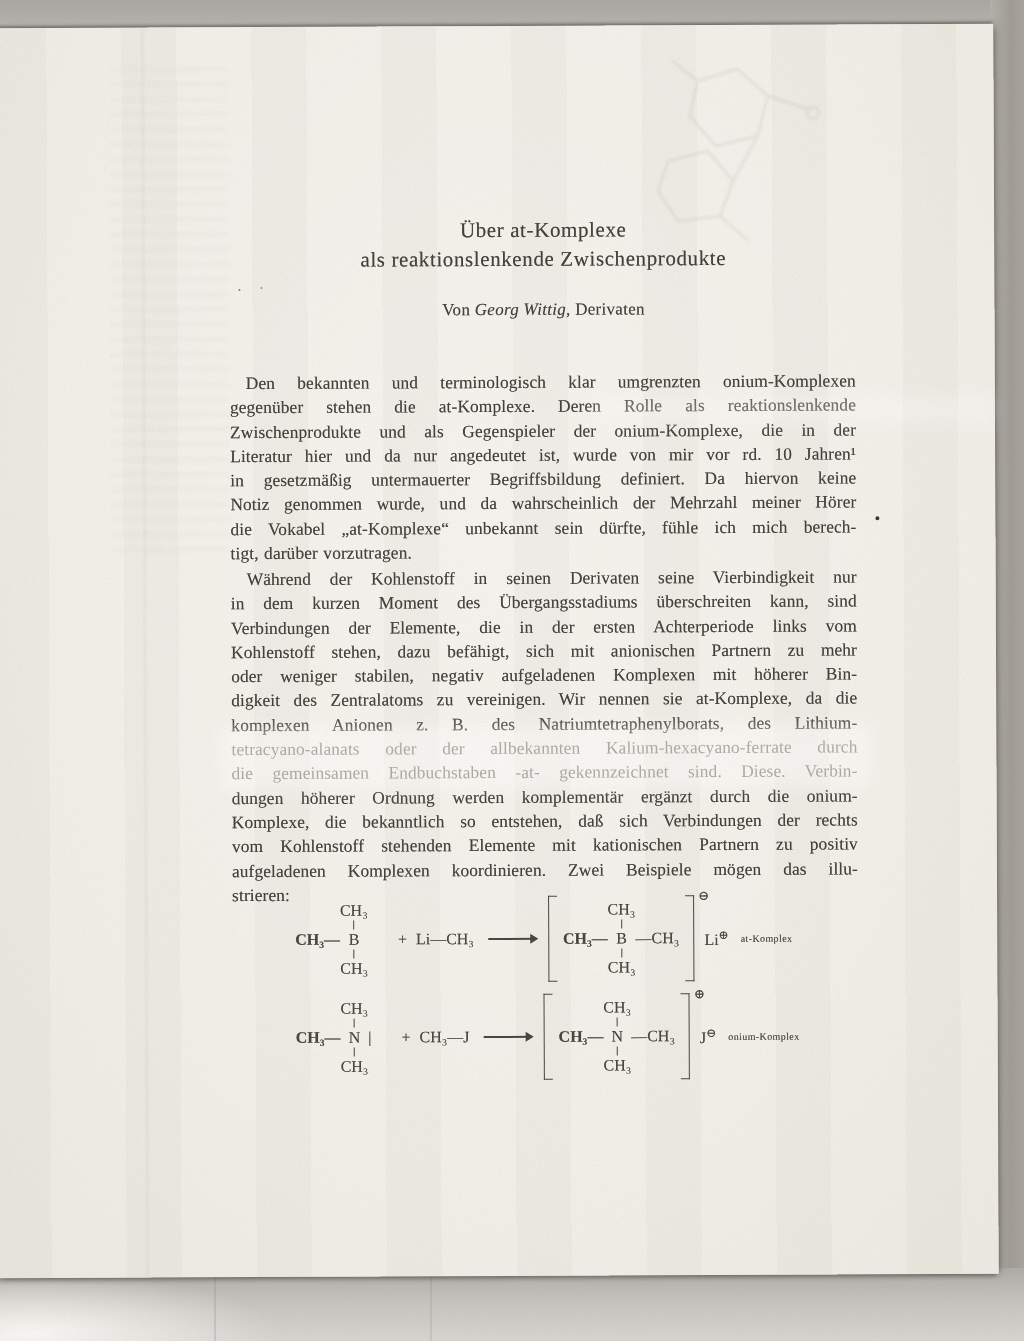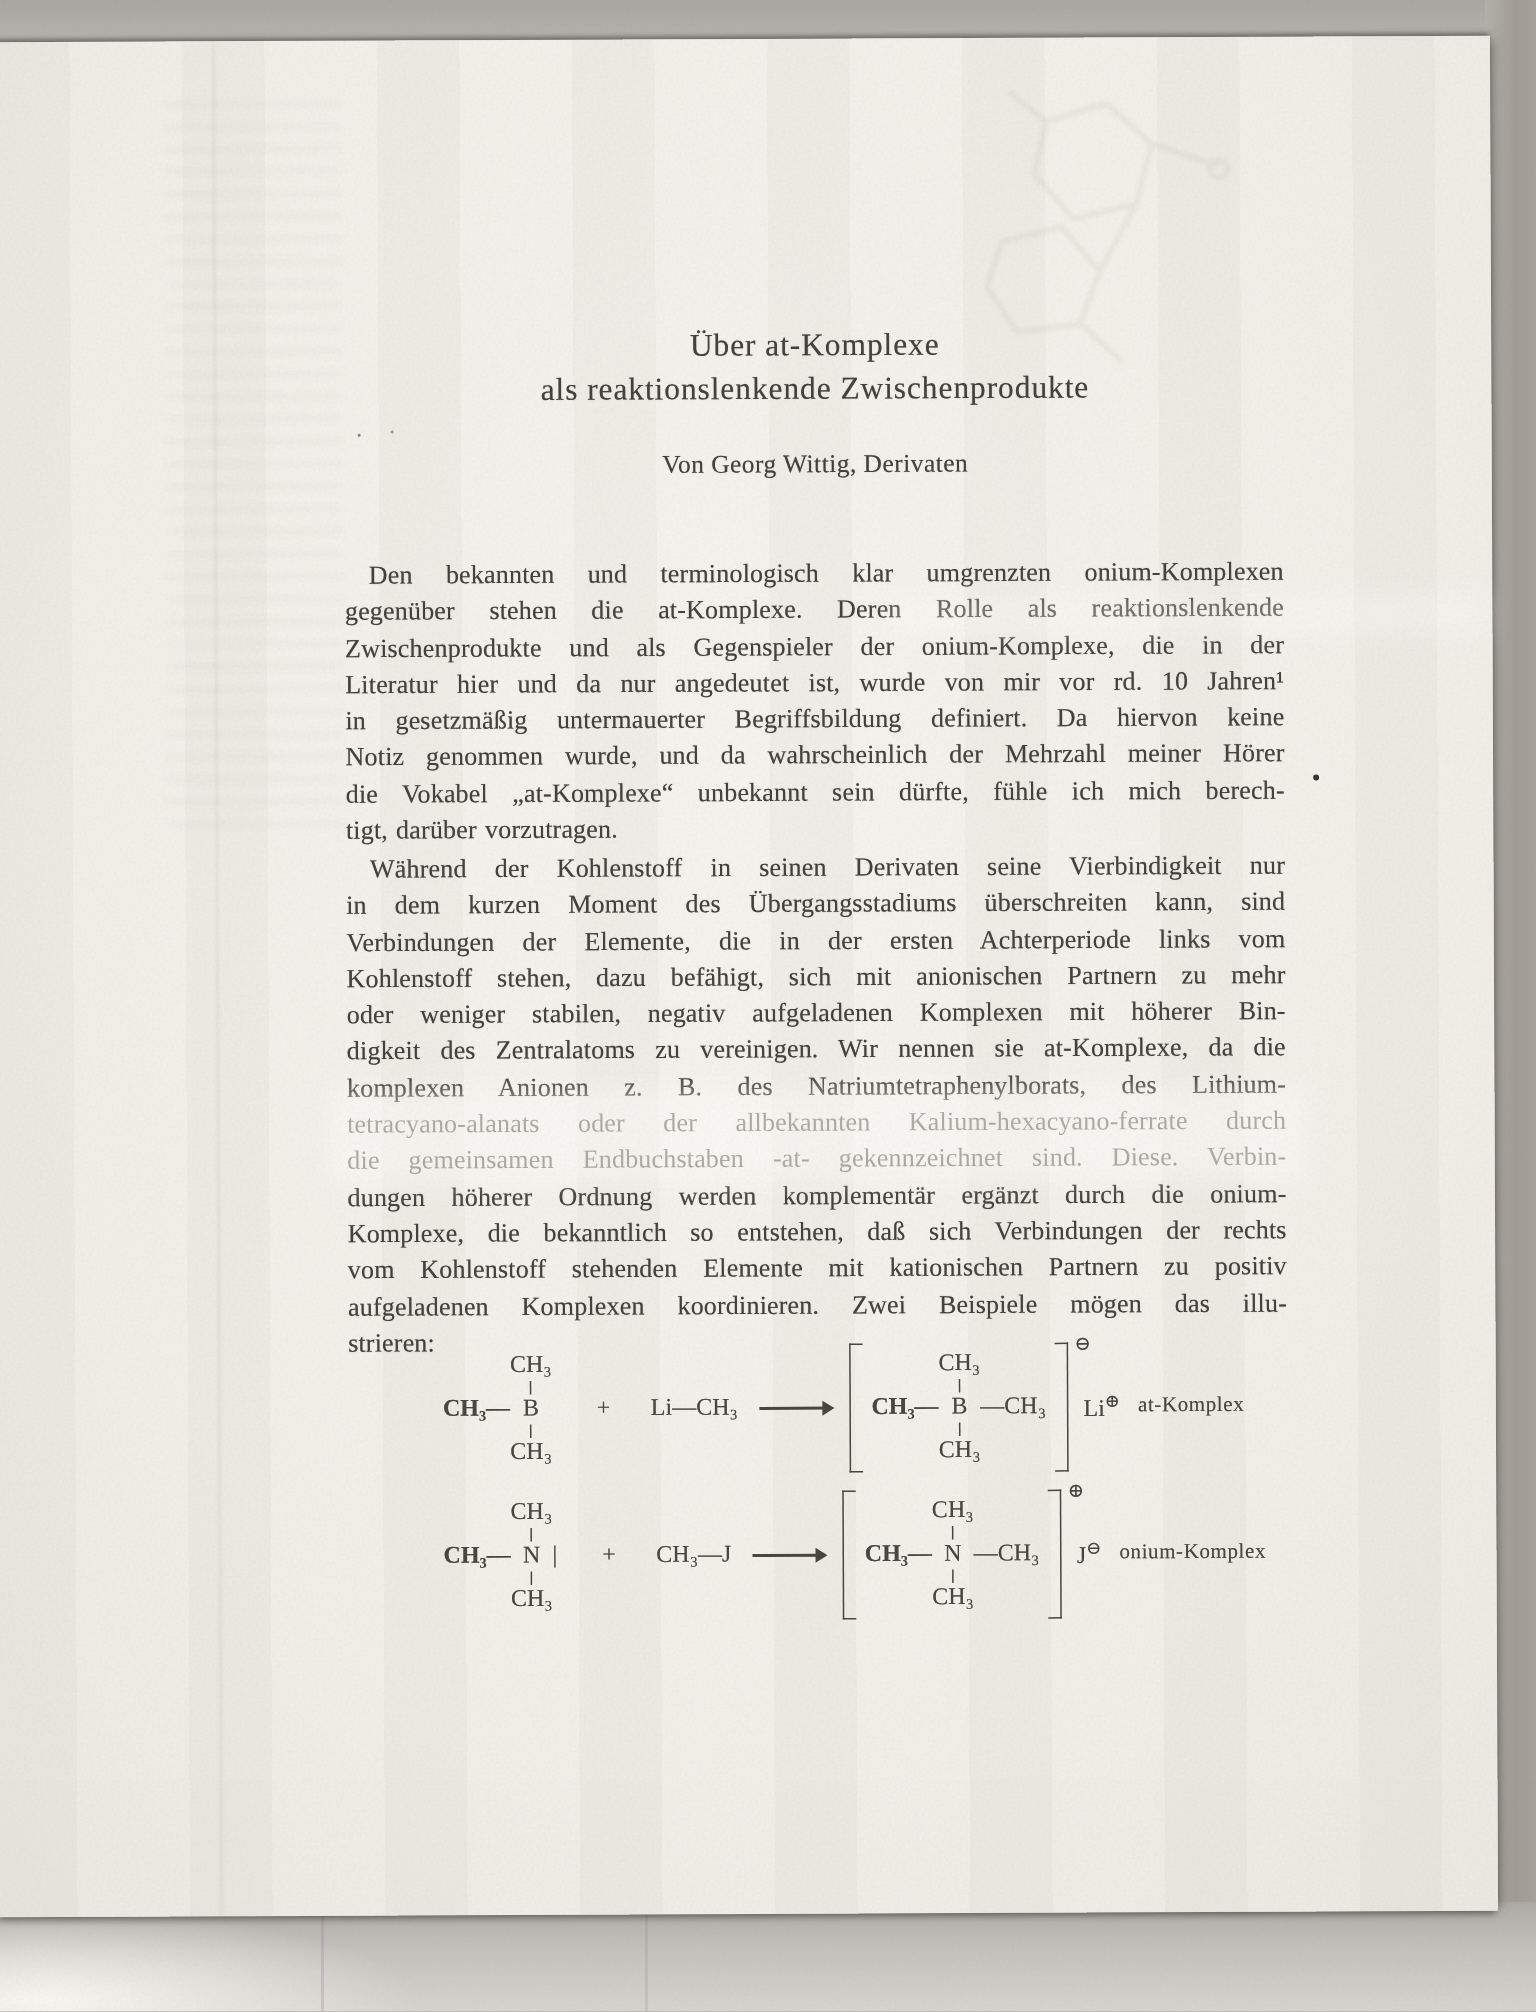--- a/index.html
+++ b/index.html
@@ -40,21 +40,21 @@
   .wash{position:absolute;background:rgba(255,255,255,0.42);filter:blur(7px);pointer-events:none;}
   .wash-1{left:226px;top:700px;width:650px;height:62px;}
   .wash-2{left:600px;top:372px;width:400px;height:26px;background:rgba(255,255,255,0.28);}
   .speck{position:absolute;border-radius:50%;background:#35342f;}
   
   .ink{color:#403f39;text-shadow:0 0 0.5px rgba(64,63,57,0.55);}
   .title-block{position:absolute;left:237px;top:190px;width:628px;text-align:center;
     font-size:21px;line-height:29px;letter-spacing:0.6px;}
   .byline{position:absolute;left:237px;top:274px;width:628px;text-align:center;
     font-size:17px;letter-spacing:0.3px;}
-  .it{}
+  .it{font-style:italic;}
   .para{position:absolute;left:237px;width:626px;font-size:17.4px;}
   .para .line{height:24.3px;line-height:24.3px;white-space:nowrap;
     text-align:justify;text-align-last:justify;letter-spacing:0.1px;word-spacing:1px;}
   .para .line:last-child{text-align-last:left;}
   .para .line:first-child{padding-left:16px;}
   .para-1{top:344px;}
   .para-2{top:540px;}
   .para-2 .line:nth-child(8),.para-2 .line:nth-child(9){color:#716f64;text-shadow:none;}
   
   .formula{position:absolute;left:300px;display:flex;align-items:center;
@@ -65,32 +65,32 @@
     grid-template-columns:auto auto auto;
     grid-template-areas:". top ." ". vb1 ." "left atom right" ". vb2 ." ". bot .";
     justify-items:center;align-items:center;line-height:18px;}
   .s-top{grid-area:top;} .s-bottom{grid-area:bot;}
   .s-left{grid-area:left;justify-self:end;font-weight:bold;}
   .s-atom{grid-area:atom;padding:0 1px;}
   .s-right{grid-area:right;justify-self:start;}
   .vbond{width:1.5px;height:9px;background:#45443d;margin:1px 0;}
   .vb1{grid-area:vb1;} .vb2{grid-area:vb2;}
   .op-plus{margin-left:30px;}
-  .reagent{margin-left:27px;}
+  .reagent{margin-left:9px;}
   .arrow{position:relative;width:48px;height:1.6px;background:#45443d;margin:0 12px 0 14px;}
   .arrow::after{content:"";position:absolute;right:-2px;top:-4.4px;
     border-left:8px solid #45443d;border-top:5px solid transparent;border-bottom:5px solid transparent;}
   .bracketed{display:flex;align-items:center;position:relative;height:86px;margin-right:6px;}
   .bracket{width:8px;align-self:stretch;}
   .bk-l{border-left:1.7px solid #45443d;border-top:1.7px solid #45443d;border-bottom:1.7px solid #45443d;margin-right:6px;}
   .bk-r{border-right:1.7px solid #45443d;border-top:1.7px solid #45443d;border-bottom:1.7px solid #45443d;margin-left:6px;}
   .bk-charge{position:absolute;top:-7px;right:-15px;font-size:13px;}
   .counterion{margin-left:4px;}
   .ion-charge{font-size:12px;vertical-align:6px;}
-  .f-label{margin-left:12px;font-size:14px;letter-spacing:0.4px;}
+  .f-label{margin-left:12px;font-size:10px;letter-spacing:0.4px;}
   
   .grain{position:absolute;left:0;top:0;z-index:40;pointer-events:none;opacity:.55;}
 </style>
 </head>
 <body>
 
 <div class="scan-top"></div>
 <div class="scan-right"></div>
 <div class="scan-bottom">
   <div class="fold-light"></div>

